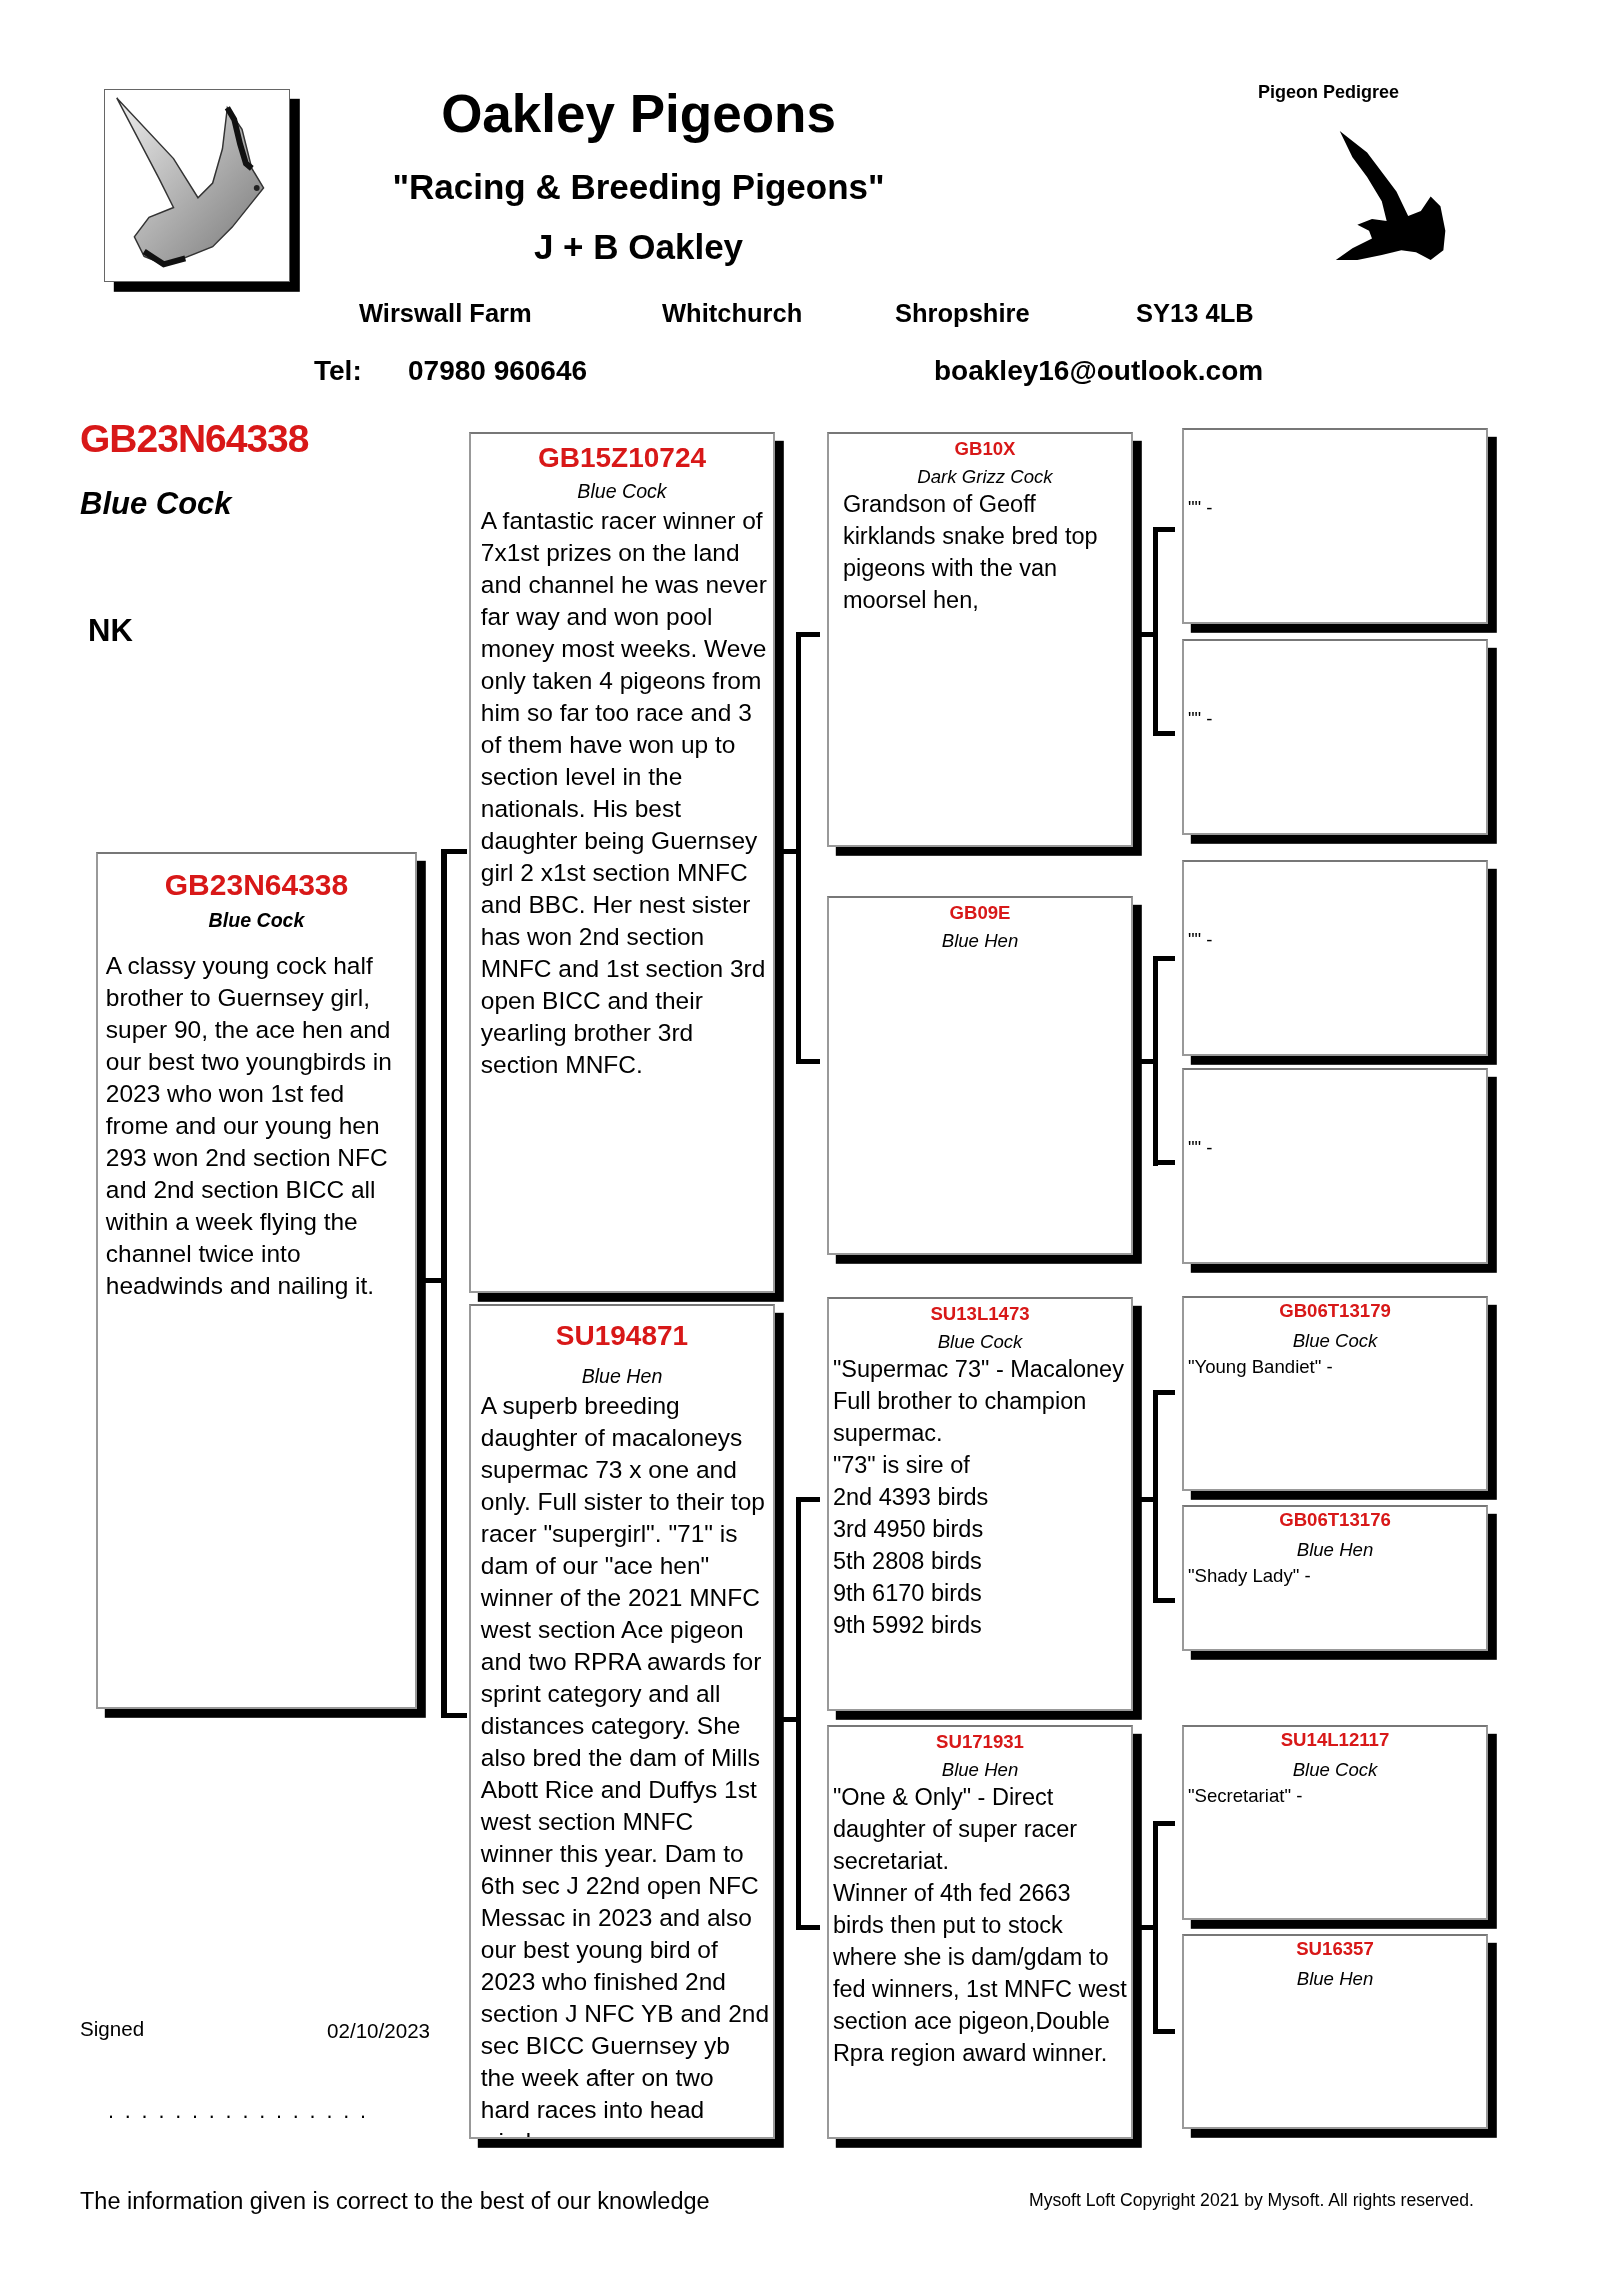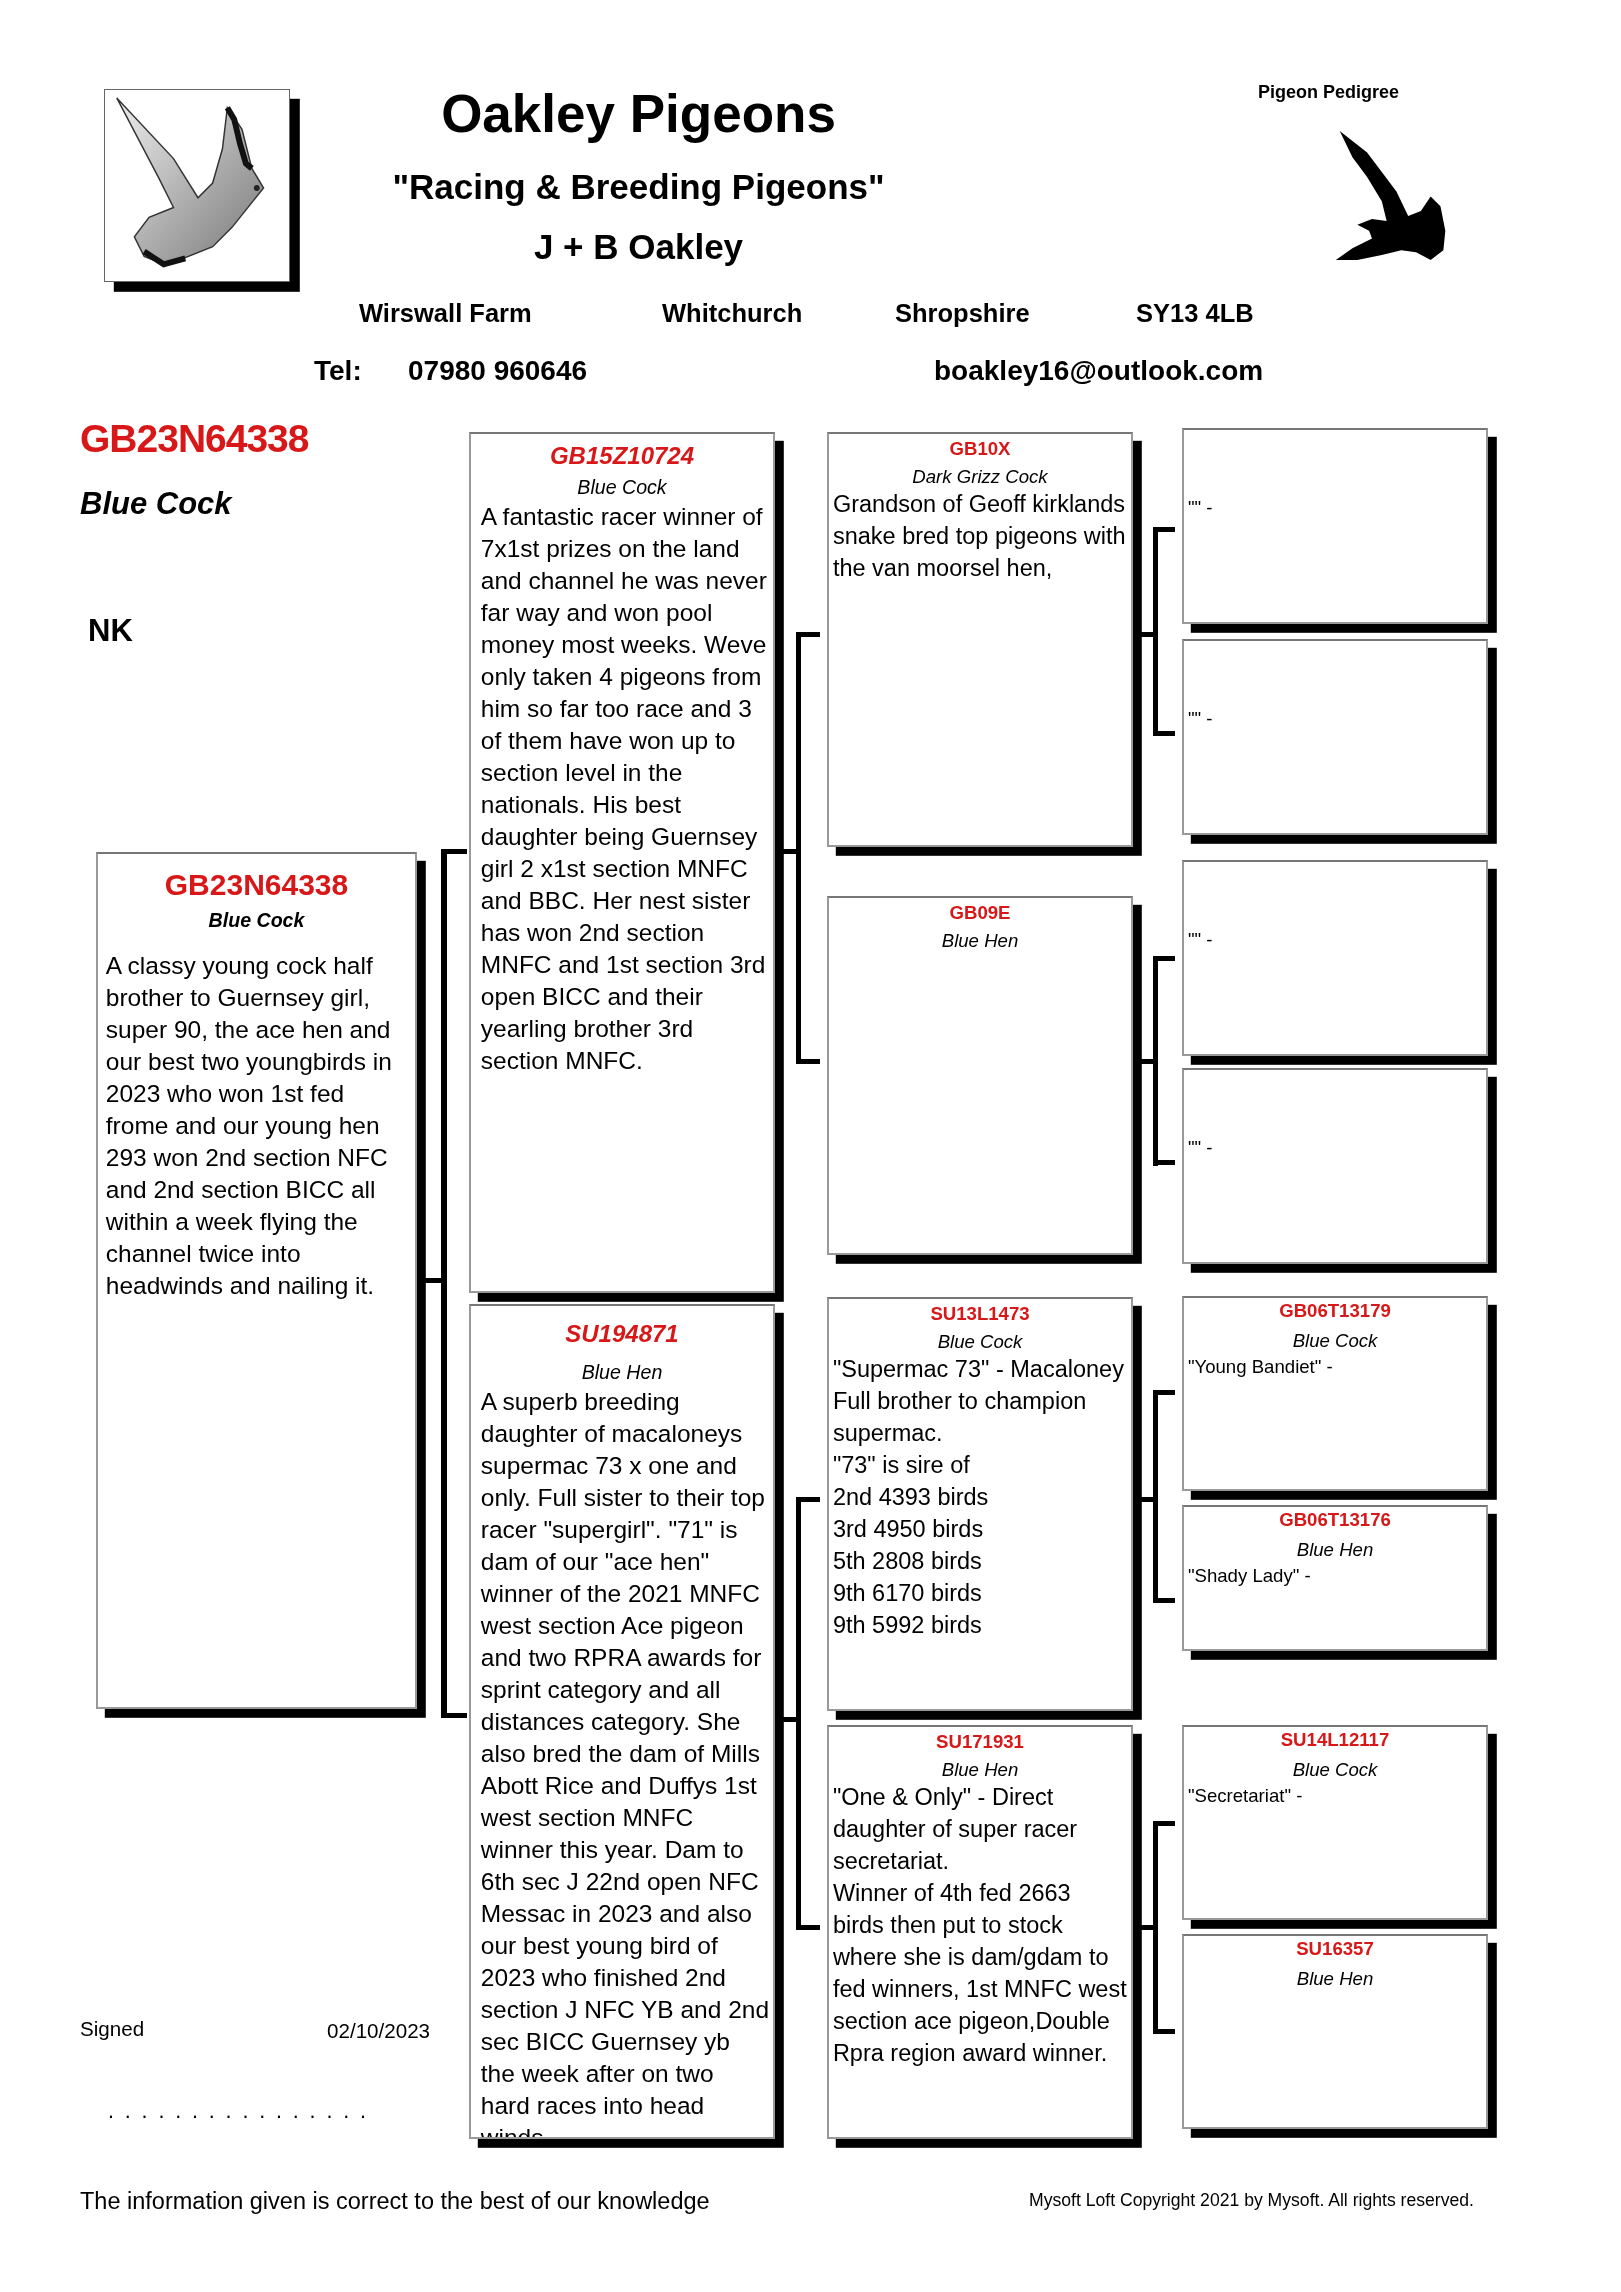--- a/index.html
+++ b/index.html
@@ -24,21 +24,21 @@
   .desc { white-space:pre-line; }
 
   .b-subj { left:96px; top:852px; width:321px; height:857px; }
   .b-subj .ring { font-size:30px; margin-top:13.7px; }
   .b-subj .col { font-size:19.6px; font-weight:bold; margin-top:7.8px; }
   .b-subj .desc { font-size:24.5px; line-height:32px; padding:17.6px 5.9px 0 7.8px; }
 
   .b-par { width:306px; }
   .b-sire { left:469px; top:432px; height:861px; }
   .b-dam  { left:469px; top:1304px; height:835px; }
-  .b-par .ring { font-size:24px; margin-top:7.8px;font-style:italic; }
+  .b-par .ring { font-size:28px; margin-top:7.8px; }
   .b-par .col { font-size:19.6px; margin-top:5.9px; }
   .b-par .desc { font-size:24.5px; line-height:32px; padding:2px 3.9px 0 9.8px; }
   .b-dam .ring { margin-top:13.7px; }
   .b-dam .col { margin-top:13.7px; }
 
   .b-gp { left:827px; width:306px; }
   .b-gp .ring { font-size:18.6px; margin-top:3.9px; }
   .b-gp .col { font-size:18.6px; margin-top:5.9px; }
   .b-gp .desc { font-size:23.5px; line-height:32px; padding:0 3.9px 0 3.9px; }
 
@@ -141,21 +141,21 @@
   <div class="ring">GB15Z10724</div>
   <div class="col">Blue Cock</div>
   <div class="desc">A fantastic racer winner of 7x1st prizes on the land and channel he was never far way and won pool money most weeks. Weve only taken 4 pigeons from him so far too race and 3 of them have won up to section level in the nationals. His best daughter being Guernsey girl 2 x1st section MNFC and BBC. Her nest sister has won 2nd section MNFC and 1st section 3rd open BICC and their yearling brother 3rd section MNFC.</div>
 </div>
 <div class="box b-par b-dam">
   <div class="ring">SU194871</div>
   <div class="col">Blue Hen</div>
   <div class="desc">A superb breeding daughter of macaloneys supermac 73 x one and only. Full sister to their top racer "supergirl". "71" is dam of our  "ace hen" winner of the 2021 MNFC west section Ace pigeon and two RPRA awards for sprint category and all distances category. She also bred the dam of Mills Abott Rice and Duffys 1st west section MNFC winner this year. Dam to 6th sec J 22nd open NFC Messac in 2023 and also our best young bird of 2023 who finished 2nd section J NFC YB and 2nd sec BICC Guernsey yb the week after on two hard races into head winds.</div>
 </div>
 
-<div class="box b-gp" style="top:432px; height:415px;">
+<div class="box b-gp" style="top:432px; height:415px;padding-left:10px;">
   <div class="ring">GB10X</div>
   <div class="col">Dark Grizz Cock</div>
   <div class="desc">Grandson of Geoff kirklands snake bred top pigeons with the van moorsel hen,</div>
 </div>
 <div class="box b-gp" style="top:896px; height:359px;">
   <div class="ring">GB09E</div>
   <div class="col">Blue Hen</div>
 </div>
 <div class="box b-gp" style="top:1297px; height:414px;">
   <div class="ring">SU13L1473</div>

